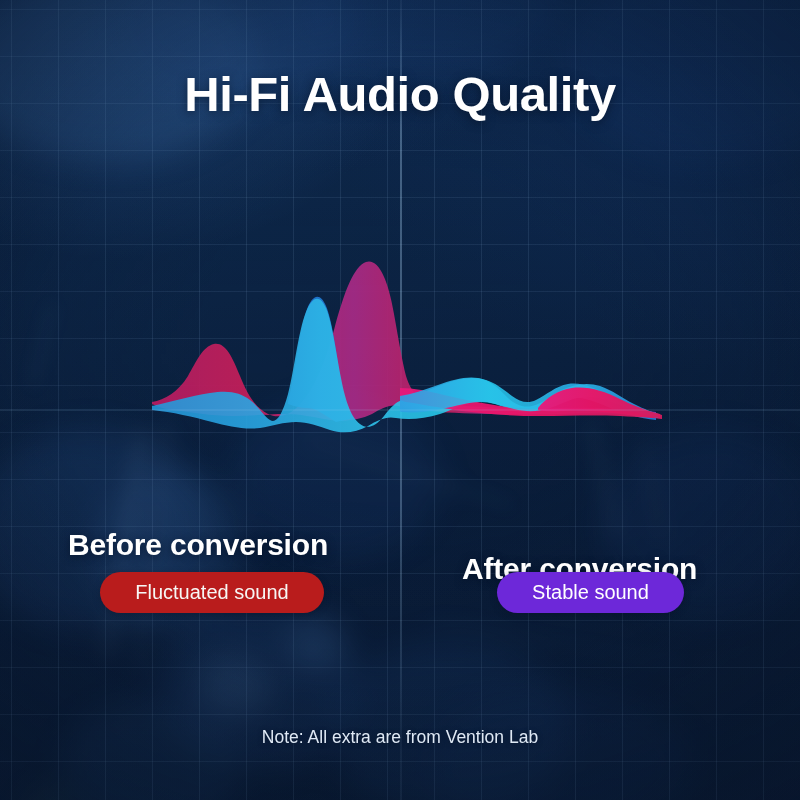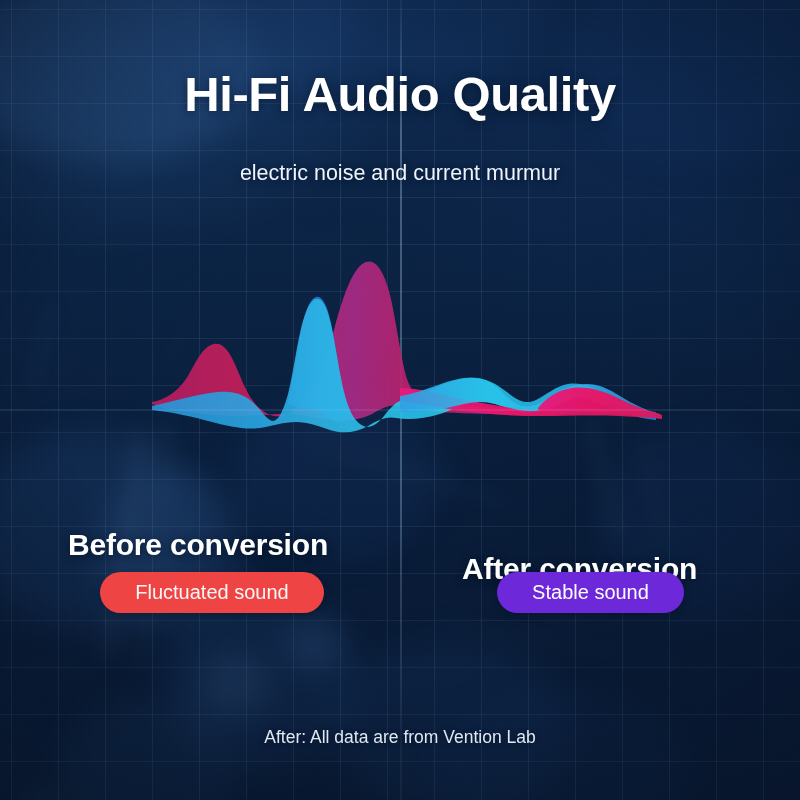--- a/index.html
+++ b/index.html
@@ -120,21 +120,21 @@
     align-items: center;
     justify-content: center;
     font-size: 20px;
     color: #ffffff;
     white-space: nowrap;
     box-shadow: 0 2px 7px rgba(3,14,32,0.35);
   }
   #pill-before {
     left: 100px;
     width: 224px;
-    background: #ef4444;
+    background: #b91c1c;
     color: #f7f7f5;
   }
   #pill-after {
     left: 497px;
     width: 187px;
     background: #6d28d9;
     color: #ffffff;
   }
 
   .note {
@@ -193,21 +193,20 @@
   <div class="tint"></div>
   <div class="vignette"></div>
 
   <div class="grid"></div>
   <div class="grid-fade"></div>
   <div class="divider"></div>
 
   <div class="title">Hi-Fi Audio Quality</div>
 
   <div class="subtitle">
-    <div>electric noise and current murmur</div>
   </div>
 
   <div class="wave-wrap">
     <svg width="800" height="210" viewBox="0 0 800 210">
       <defs>
         <linearGradient id="gMagenta" x1="0" y1="0" x2="1" y2="0">
           <stop offset="0%" stop-color="#b51d63"></stop>
           <stop offset="18%" stop-color="#c41e5a"></stop>
           <stop offset="40%" stop-color="#a82a86"></stop>
           <stop offset="58%" stop-color="#c41e5a"></stop>
@@ -357,15 +356,15 @@
   </div>
 
   <div class="col-label" id="label-before">Before conversion</div>
 
   <div class="col-label" id="label-after">After conversion</div>
 
   <div class="pill" id="pill-before">Fluctuated sound</div>
 
   <div class="pill" id="pill-after">Stable sound</div>
 
-  <div class="note">After: All data are from Vention Lab</div>
+  <div class="note">Note: All extra are from Vention Lab</div>
 
 </div>
 
 </body></html>

